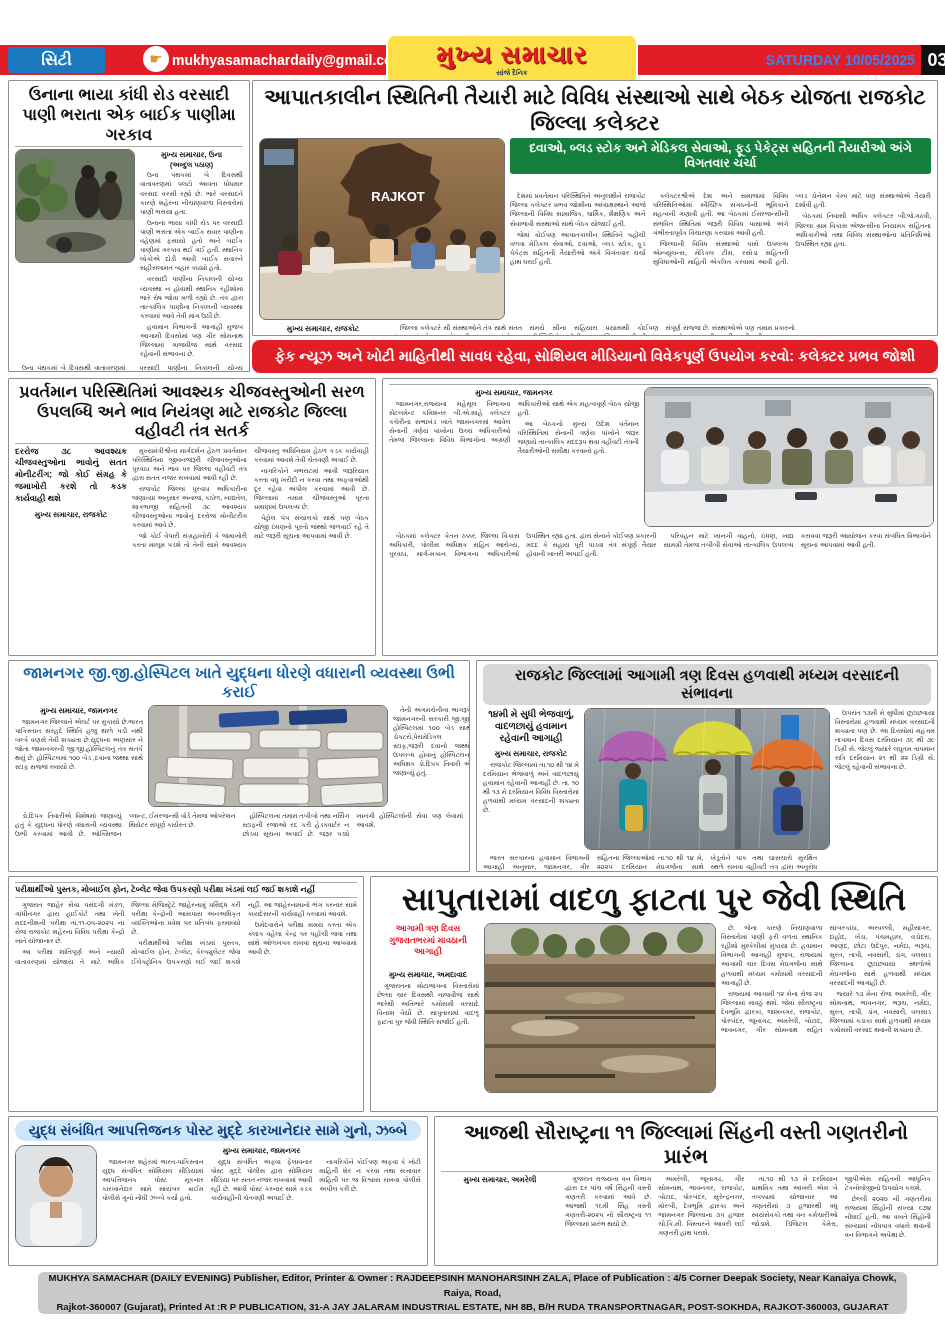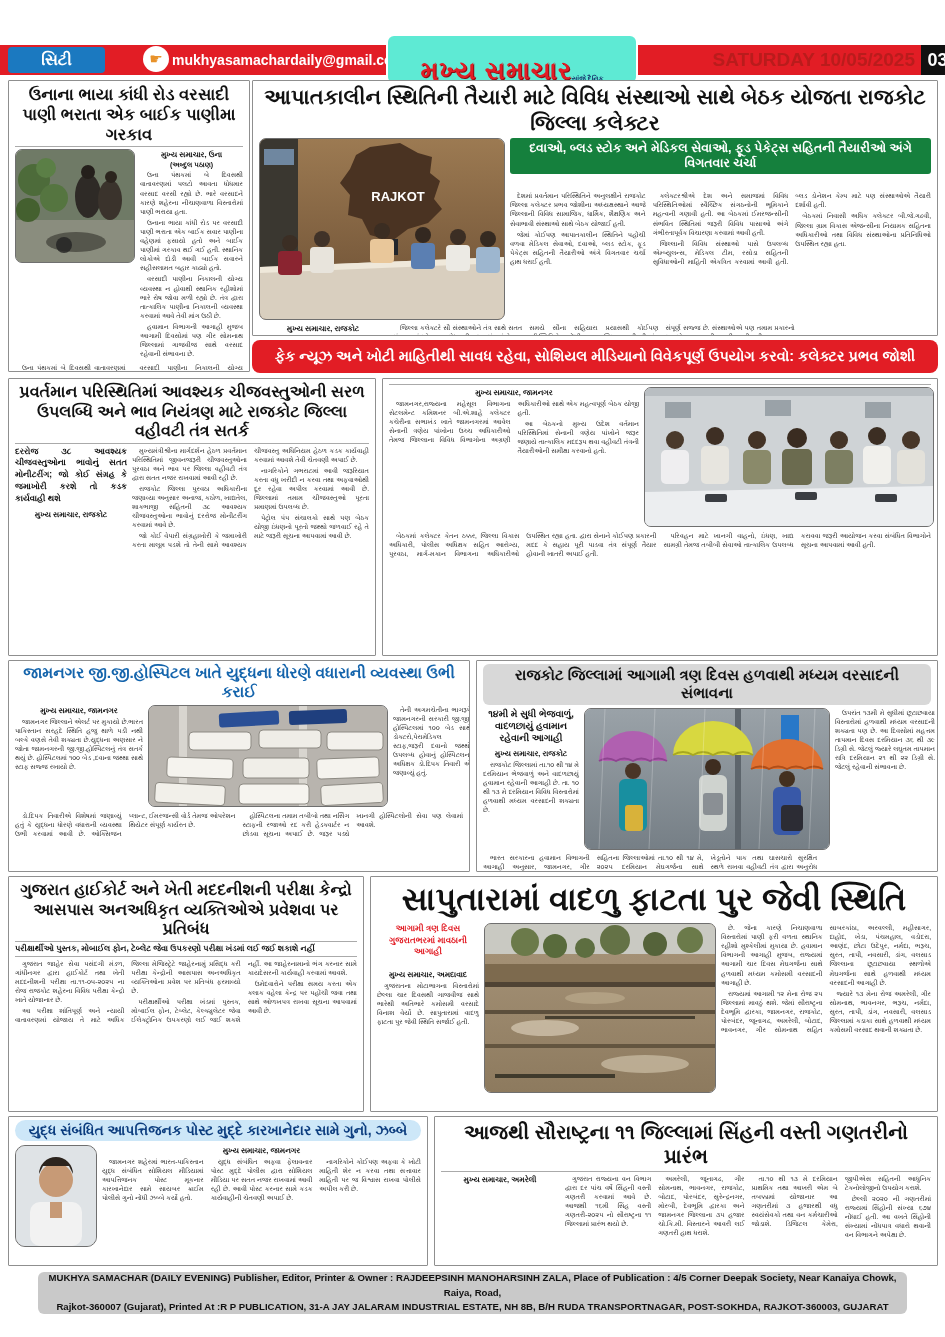--- a/index.html
+++ b/index.html
@@ -8,28 +8,28 @@
   
   .hdr-bar{position:absolute;left:0;top:45px;width:945px;height:30px;background:#e21d25;}
   .hdr-section{position:absolute;left:8px;top:47px;width:97px;height:26px;background:#1b79c0;
         border-radius:4px;color:#fff;font-weight:bold;font-size:16px;display:flex;
         align-items:center;justify-content:center;}
   .hdr-hand{position:absolute;left:143px;top:46px;width:26px;height:26px;background:#fff;
         border-radius:50%;display:flex;align-items:center;justify-content:center;
         color:#e8922a;font-size:15px;}
   .hdr-email{position:absolute;left:172px;top:45px;height:30px;display:flex;align-items:center;
         color:#fff;font-weight:bold;font-size:14px;}
-  .hdr-logo{position:absolute;left:388px;top:36px;width:248px;height:47px;background:#5eead4;
-        border-radius:6px;display:flex;align-items:flex-end;justify-content:center;
+  .hdr-logo{position:absolute;left:388px;top:36px;width:248px;height:47px;background:#fde047;
+        border-radius:6px;display:flex;flex-direction:column;align-items:center;justify-content:center;
         box-shadow:0 0 0 2px #fff;}
   .hdr-logo .mast{color:#e21d25;font-weight:bold;font-size:25px;line-height:1;letter-spacing:1px;
         text-shadow:1px 1px 0 #8c0e13;}
   .hdr-logo .tag{color:#15306b;font-weight:bold;font-size:7px;margin-top:2px;}
   .hdr-date{position:absolute;right:46px;top:45px;height:30px;display:flex;align-items:center;
-        color:#b91c1c;font-weight:bold;font-size:19px;font-family:"Liberation Sans",sans-serif;}
+        color:#3b82f6;font-weight:bold;font-size:14px;font-family:"Liberation Sans",sans-serif;}
   .hdr-page{position:absolute;right:7px;top:45px;width:33px;height:30px;background:#111;color:#fff;
         font-weight:bold;font-size:18px;display:flex;align-items:center;justify-content:center;}
   
   .art{position:absolute;border:1.5px solid #8f8f8f;border-radius:1px;background:#fff;
        box-sizing:border-box;padding:3px 6px;overflow:hidden;}
   .hl{font-weight:bold;color:#111;text-align:center;line-height:1.22;}
   .by{font-weight:bold;font-size:7.6px;text-align:center;margin:1px 0;color:#111;}
   .cols{font-size:6.6px;line-height:1.38;text-align:justify;color:#222;column-gap:7px;}
   .bp{margin:0 0 2px 0;text-indent:7px;}
   .c2{column-count:2}.c3{column-count:3}.c4{column-count:4}
@@ -302,21 +302,20 @@
       <div class="cols" style="column-count:1;width:100px;flex:none">
           <p class="bp">ઉપરાંત ૧૩મી મે સુધીમાં છૂટાછવાયા વિસ્તારોમાં હળવાથી મધ્યમ વરસાદની શક્યતા પણ છે. આ દિવસોમાં મહત્તમ તાપમાન દિવસ દરમિયાન ૩૬ થી ૩૯ ડિગ્રી સે. જેટલું જ્યારે લઘુતમ તાપમાન રાત્રિ દરમિયાન ૨૧ થી ૨૨ ડિગ્રી સે. જેટલું રહેવાની સંભાવના છે.</p>
         </div>
     </div>
     <div class="cols c4" style="height:34px;margin-top:3px">
         <p class="bp">ભારત સરકારના હવામાન વિભાગની આગાહી અનુસાર, જામનગર, ગીર સોમનાથ, જૂનાગઢ, દેવભૂમિ દ્વારકા સહિતના જિલ્લાઓમાં તા.૧૦ થી ૧૪ મે, ૨૦૨૫ દરમિયાન મેઘગર્જના સાથે હળવાથી મધ્યમ વરસાદની સંભાવના છે. ખેડૂતોને પાક તથા ઘાસચારો સુરક્ષિત સ્થળે રાખવા વહીવટી તંત્ર દ્વારા અનુરોધ કરાયો છે.</p>
       </div>
   </div>
 
   <div class="art" style="left:8px;top:876px;width:356px;height:236px">
-    <div class="hl" style="font-size:16px">ગુજરાત હાઈકોર્ટ અને ખેતી મદદનીશની પરીક્ષા કેન્દ્રો આસપાસ અનઅધિકૃત વ્યક્તિઓએ પ્રવેશવા પર પ્રતિબંધ</div>
     <div class="divline"></div>
     <div style="font-weight:bold;font-size:8.2px;text-align:left;color:#111">પરીક્ષાર્થીઓ પુસ્તક, મોબાઈલ ફોન, ટેબ્લેટ જેવા ઉપકરણો પરીક્ષા ખંડમાં લઈ જઈ શકાશે નહીં</div>
     <div class="divline"></div>
     <div class="cols c3" style="height:158px">
         <p class="bp">ગુજરાત જાહેર સેવા પસંદગી મંડળ, ગાંધીનગર દ્વારા હાઈકોર્ટ તથા ખેતી મદદનીશની પરીક્ષા તા.૧૧-૦૫-૨૦૨૫ ના રોજ રાજકોટ શહેરના વિવિધ પરીક્ષા કેન્દ્રો ખાતે યોજાનાર છે.</p>
         <p class="bp">આ પરીક્ષા શાંતિપૂર્ણ અને ન્યાયી વાતાવરણમાં યોજાય તે માટે અધિક જિલ્લા મેજિસ્ટ્રેટે જાહેરનામું પ્રસિદ્ધ કરી પરીક્ષા કેન્દ્રોની આસપાસ અનઅધિકૃત વ્યક્તિઓના પ્રવેશ પર પ્રતિબંધ ફરમાવ્યો છે.</p>
         <p class="bp">પરીક્ષાર્થીઓ પરીક્ષા ખંડમાં પુસ્તક, મોબાઈલ ફોન, ટેબ્લેટ, કેલ્ક્યુલેટર જેવા ઈલેક્ટ્રોનિક ઉપકરણો લઈ જઈ શકશે નહીં. આ જાહેરનામાનો ભંગ કરનાર સામે કાયદેસરની કાર્યવાહી કરવામાં આવશે.</p>
         <p class="bp">ઉમેદવારોને પરીક્ષા સમય કરતા એક કલાક વહેલા કેન્દ્ર પર પહોંચી જવા તથા સાથે ઓળખપત્ર રાખવા સૂચના આપવામાં આવી છે.</p>
       </div>
   </div>

